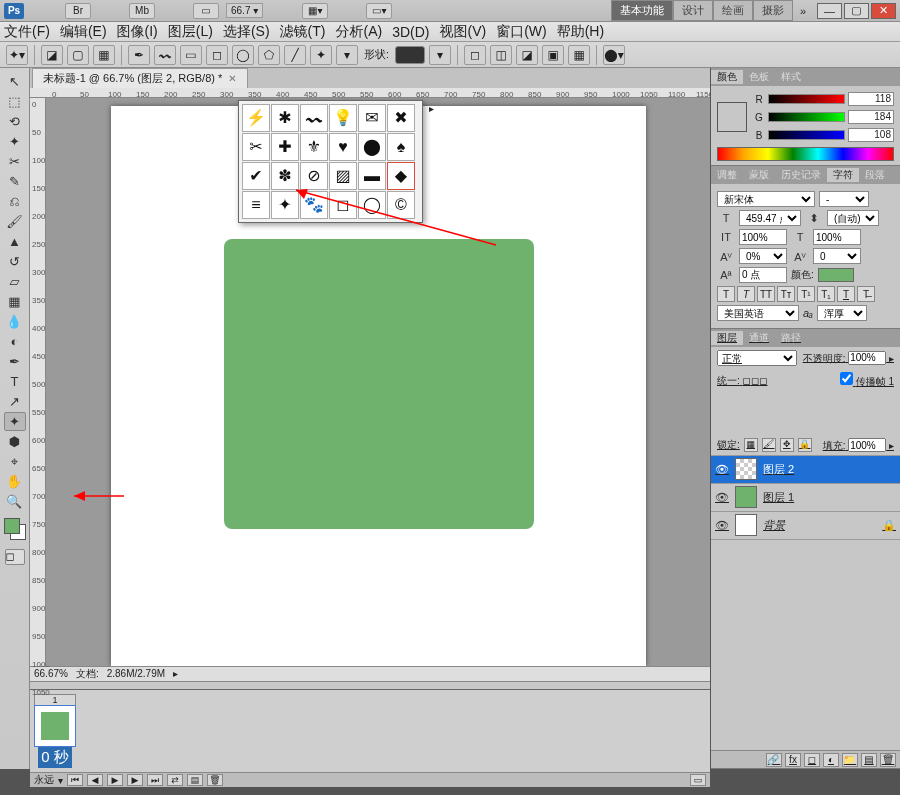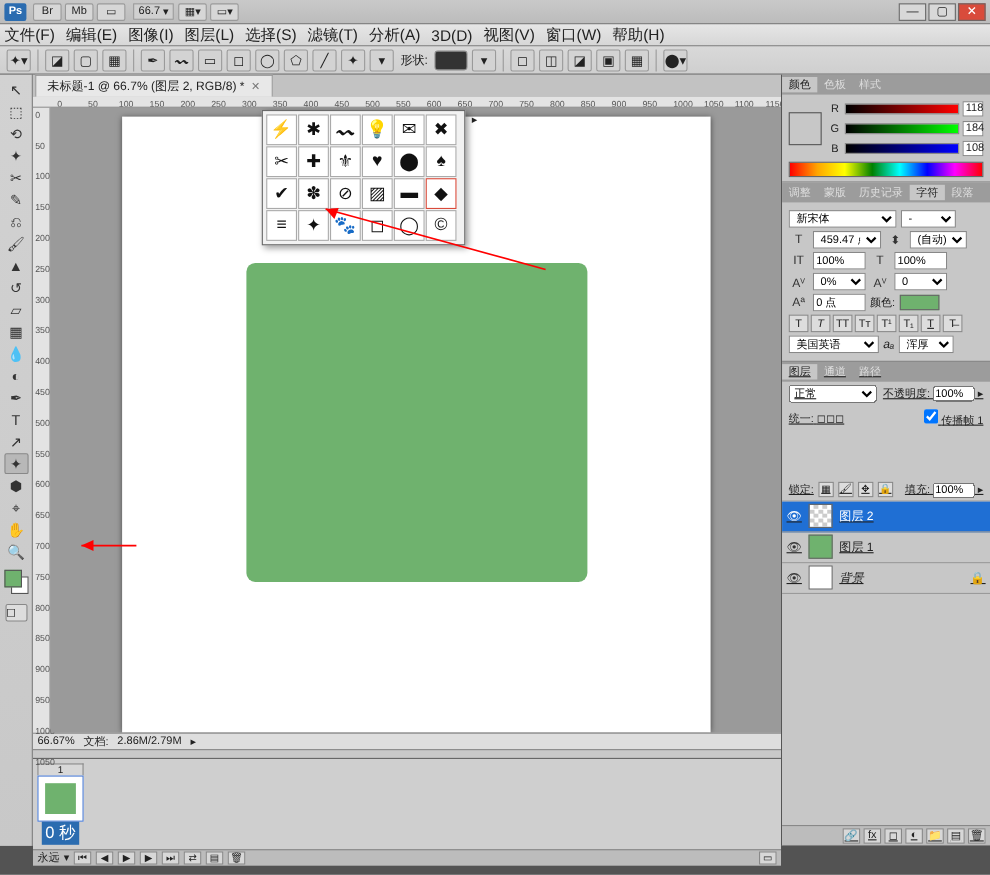--- a/index.html
+++ b/index.html
@@ -3,21 +3,21 @@
 <meta charset="utf-8">
 <style>
 * { box-sizing: border-box; margin: 0; padding: 0; font-family: "Microsoft YaHei", sans-serif; }
 body { width: 900px; height: 795px; background: #535353; overflow: hidden; font-size: 11px; color: #222; }
 .row { display: flex; align-items: center; }
 .col { display: flex; flex-direction: column; }
 
 
 .titlebar { height: 22px; background: linear-gradient(#c9c9c9,#bcbcbc); display: flex; align-items: center; padding: 0 4px; border-bottom: 1px solid #8a8a8a; }
 .titlebar .ps-logo { width: 20px; height: 16px; background: #2b6cb0; color: #fff; font-size: 10px; font-weight: bold; display: flex; align-items: center; justify-content: center; border-radius: 2px; margin-right: 6px;}
-.titlebar .tool-btn { width: 26px; height: 16px; background: #d7d7d7; border: 1px solid #9a9a9a; margin-right: 3px; border-radius: 2px; display:flex; align-items:center; justify-content:center; font-size:10px;}
+.titlebar .tool-btn { width: 26px; height: 16px; background: #d7d7d7; border: 1px solid #9a9a9a; margin-right: 3px; border-radius: 2px; display:flex; align-items:center; justify-content:center; font-size:10px;margin-left:35px;}
 .titlebar .zoom-sel { font-size: 10px; margin: 0 4px; padding: 0 4px; background: #d0d0d0; border: 1px solid #9a9a9a; height: 15px; display:flex; align-items:center;}
 .titlebar .spacer { flex: 1; }
 .titlebar .workspace-tabs { display: flex; height: 21px; margin-right: 2px;}
 .titlebar .ws-tab { padding: 0 8px; display:flex; align-items:center; color: #444; background:#bcbcbc; border:1px solid #8a8a8a; font-size:11px;}
 .titlebar .ws-tab.active { background: #6a6a6a; color:#fff; }
 .titlebar .ws-extra { width:20px; display:flex; align-items:center; justify-content:center;}
 .win-btn { width: 25px; height: 16px; border: 1px solid #666; margin-left: 2px; display:flex; align-items:center; justify-content:center; background:#d8d8d8; font-size:11px;}
 .win-btn.close { background: #d94b3b; color: #fff; }
 
 
@@ -81,21 +81,21 @@
 
 .right-panels { width:190px; background:#b3b3b3; border-left:1px solid #555; display:flex; flex-direction:column;}
 .panel { background:#c7c7c7; border-bottom:1px solid #7a7a7a;}
 .panel-tabs { height:18px; background:#9c9c9c; display:flex; align-items:center; font-size:10px;}
 .panel-tabs .pt{padding:0 6px; color:#ddd;}
 .panel-tabs .pt.active{background:#c7c7c7; color:#222;}
 .panel-body{padding:4px 6px; font-size:10px;}
 .color-row{display:flex; align-items:center; gap:3px; margin:2px 0;}
 .color-row .lab{width:12px; text-align:center;}
 .color-row .slider{flex:1; height:10px; border:1px solid #888;}
-.color-row .val{width:19px; height:14px; border:1px solid #888; background:#fff; text-align:right; padding:0 2px;}
+.color-row .val{width:46px; height:14px; border:1px solid #888; background:#fff; text-align:right; padding:0 2px;}
 .ramp{height:14px; background:linear-gradient(90deg, red,orange,yellow,green,cyan,blue,magenta,red); border:1px solid #666; margin-top:3px;}
 
 .char-row{display:flex; align-items:center; gap:4px; margin:3px 0;}
 .char-row .ic{width:18px; font-size:11px; text-align:center; color:#333;}
 .char-row input, .char-row select{font-size:10px; height:16px; border:1px solid #888; background:#fff; padding:0 2px;}
 .btn-row{display:flex; gap:2px; margin:3px 0;}
 .btn-row .b{width:18px; height:16px; border:1px solid #888; background:#ddd; font-size:10px; display:flex; align-items:center; justify-content:center;}
 
 .layers-controls{padding:3px 6px; font-size:10px;}
 .layers-controls select{width:80px; height:16px; font-size:10px;}
@@ -117,20 +117,27 @@
 
 <div class="titlebar">
   <div class="ps-logo">Ps</div>
   <div class="tool-btn">Br</div>
   <div class="tool-btn">Mb</div>
   <div class="tool-btn">▭</div>
   <div class="zoom-sel"><span>66.7</span>&nbsp;▾</div>
   <div class="tool-btn">▦▾</div>
   <div class="tool-btn">▭▾</div>
   <div class="spacer"></div>
+  <div class="workspace-tabs">
+    <div class="ws-tab active">基本功能</div>
+    <div class="ws-tab">设计</div>
+    <div class="ws-tab">绘画</div>
+    <div class="ws-tab">摄影</div>
+    <div class="ws-extra">»</div>
+  </div>
   <div class="win-btn">—</div>
   <div class="win-btn">▢</div>
   <div class="win-btn close">✕</div>
 </div>
 
 <div class="menubar">
   <div class="menu-item">文件(F)</div>
   <div class="menu-item">编辑(E)</div>
   <div class="menu-item">图像(I)</div>
   <div class="menu-item">图层(L)</div>

